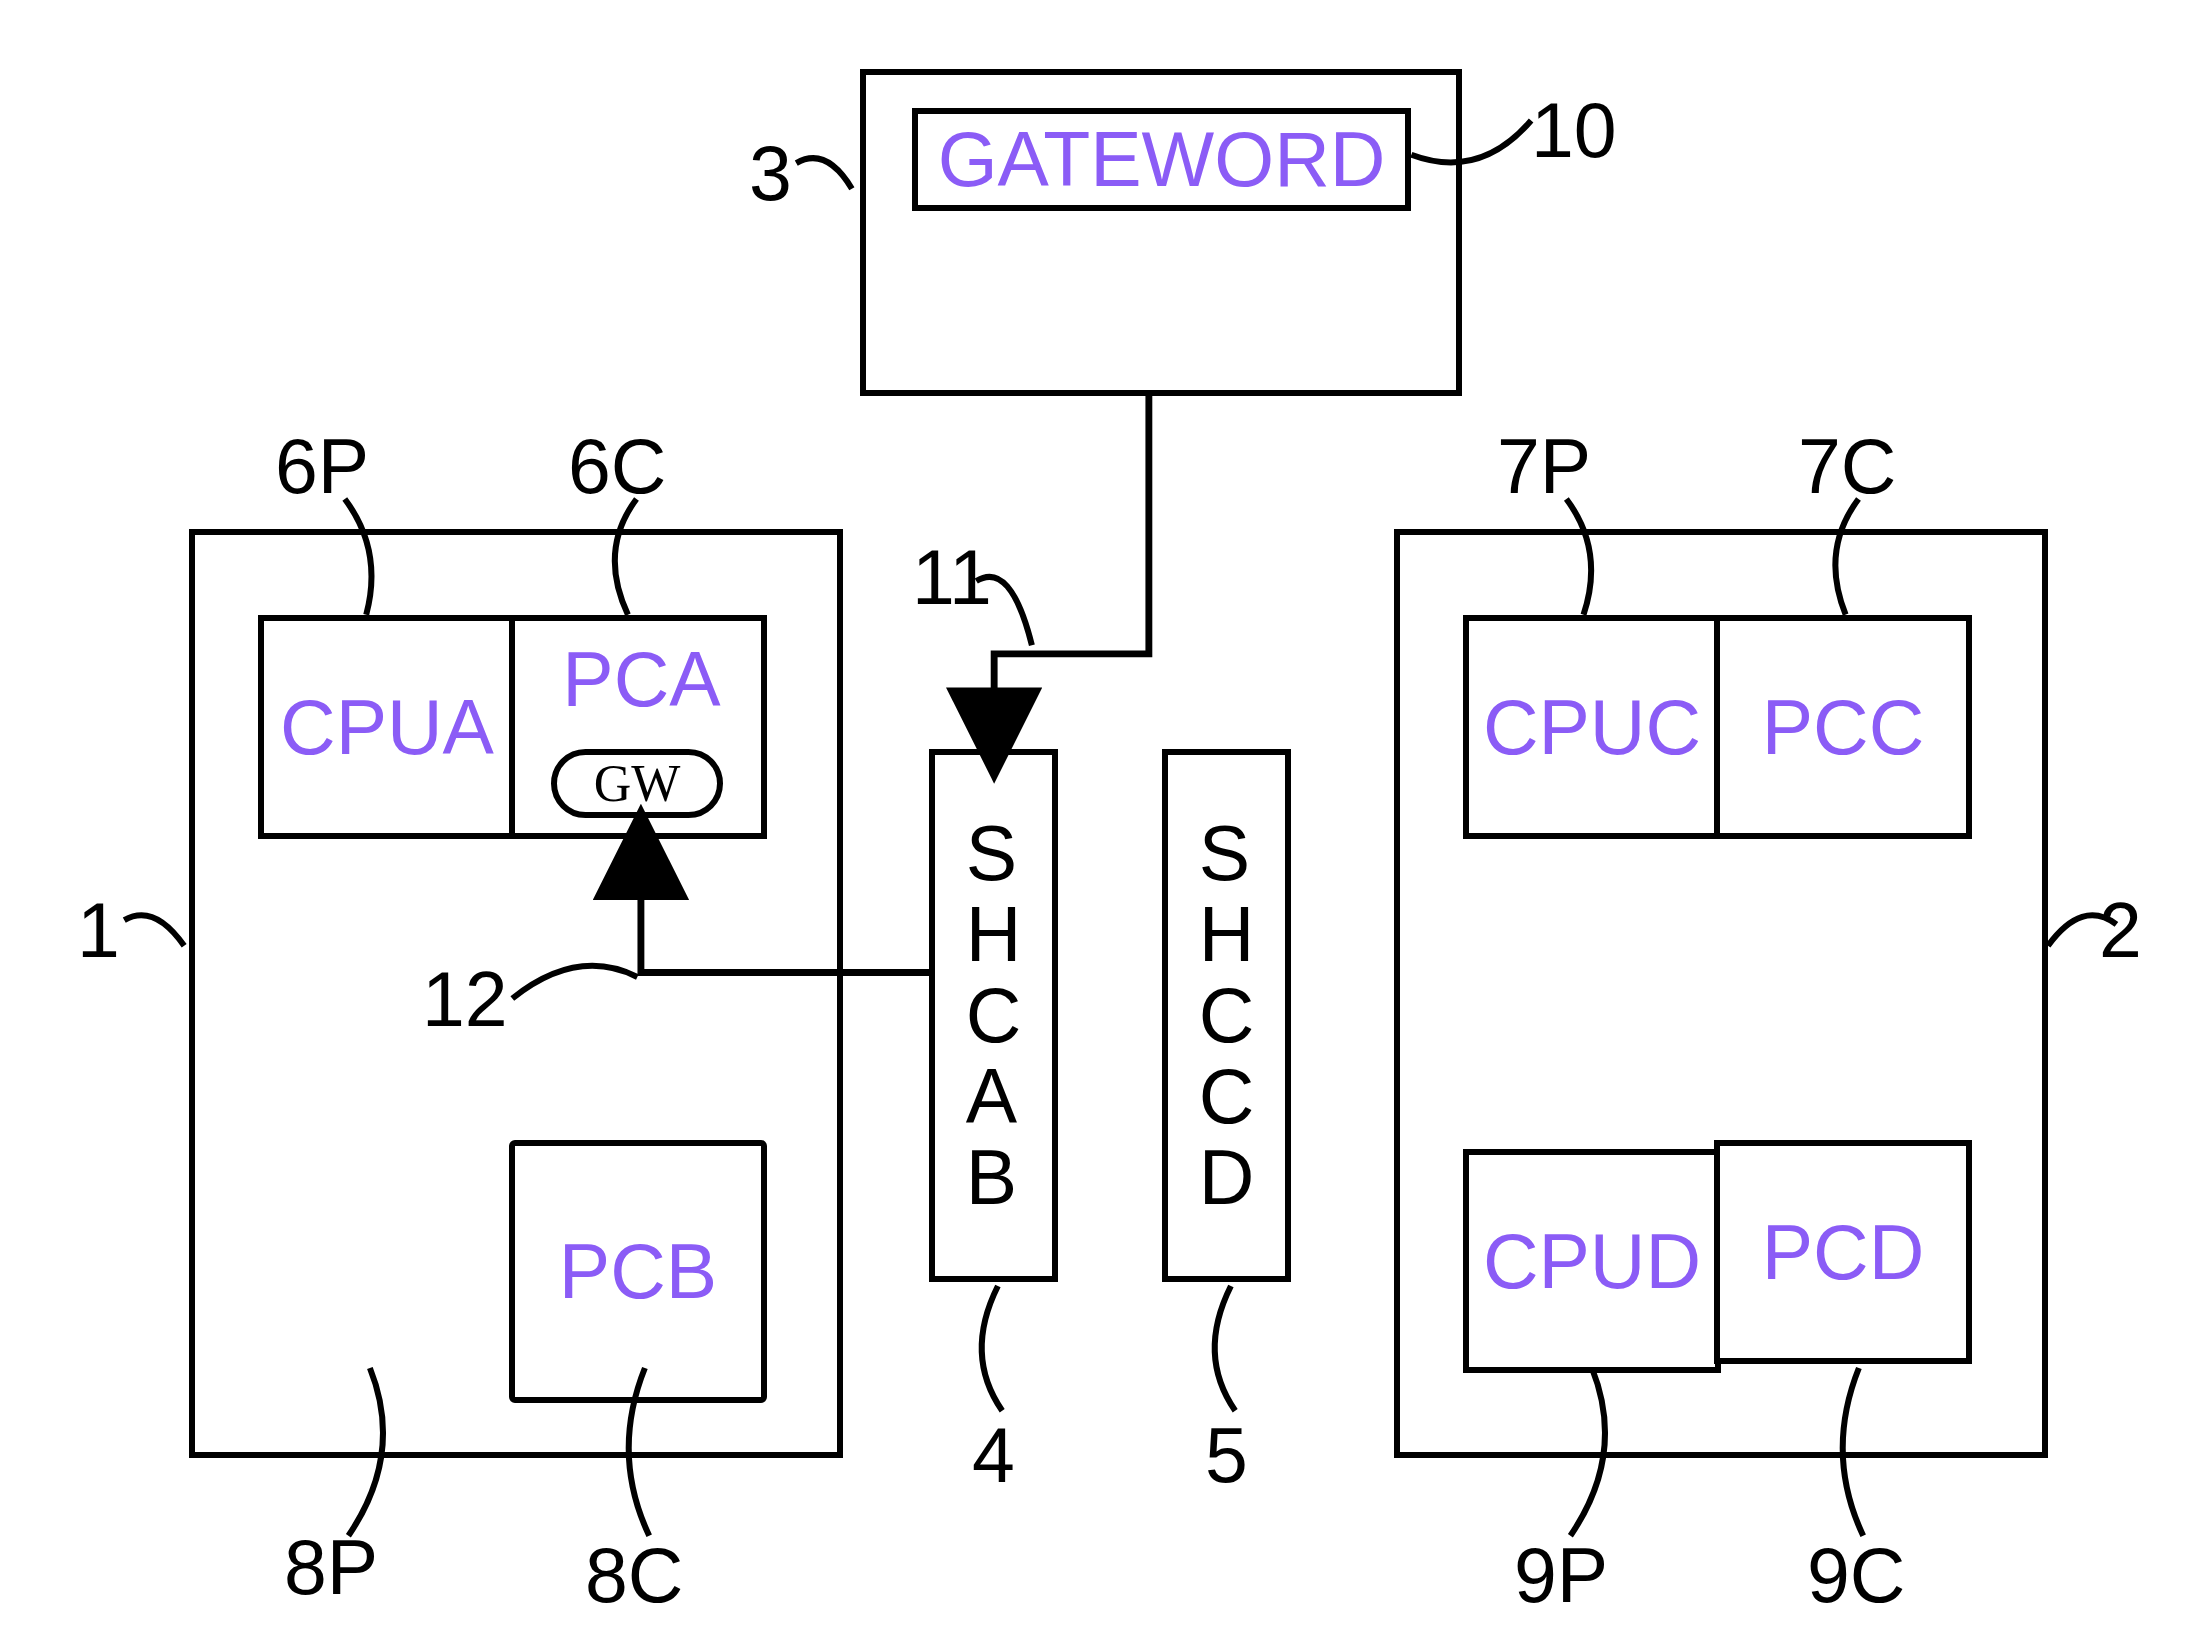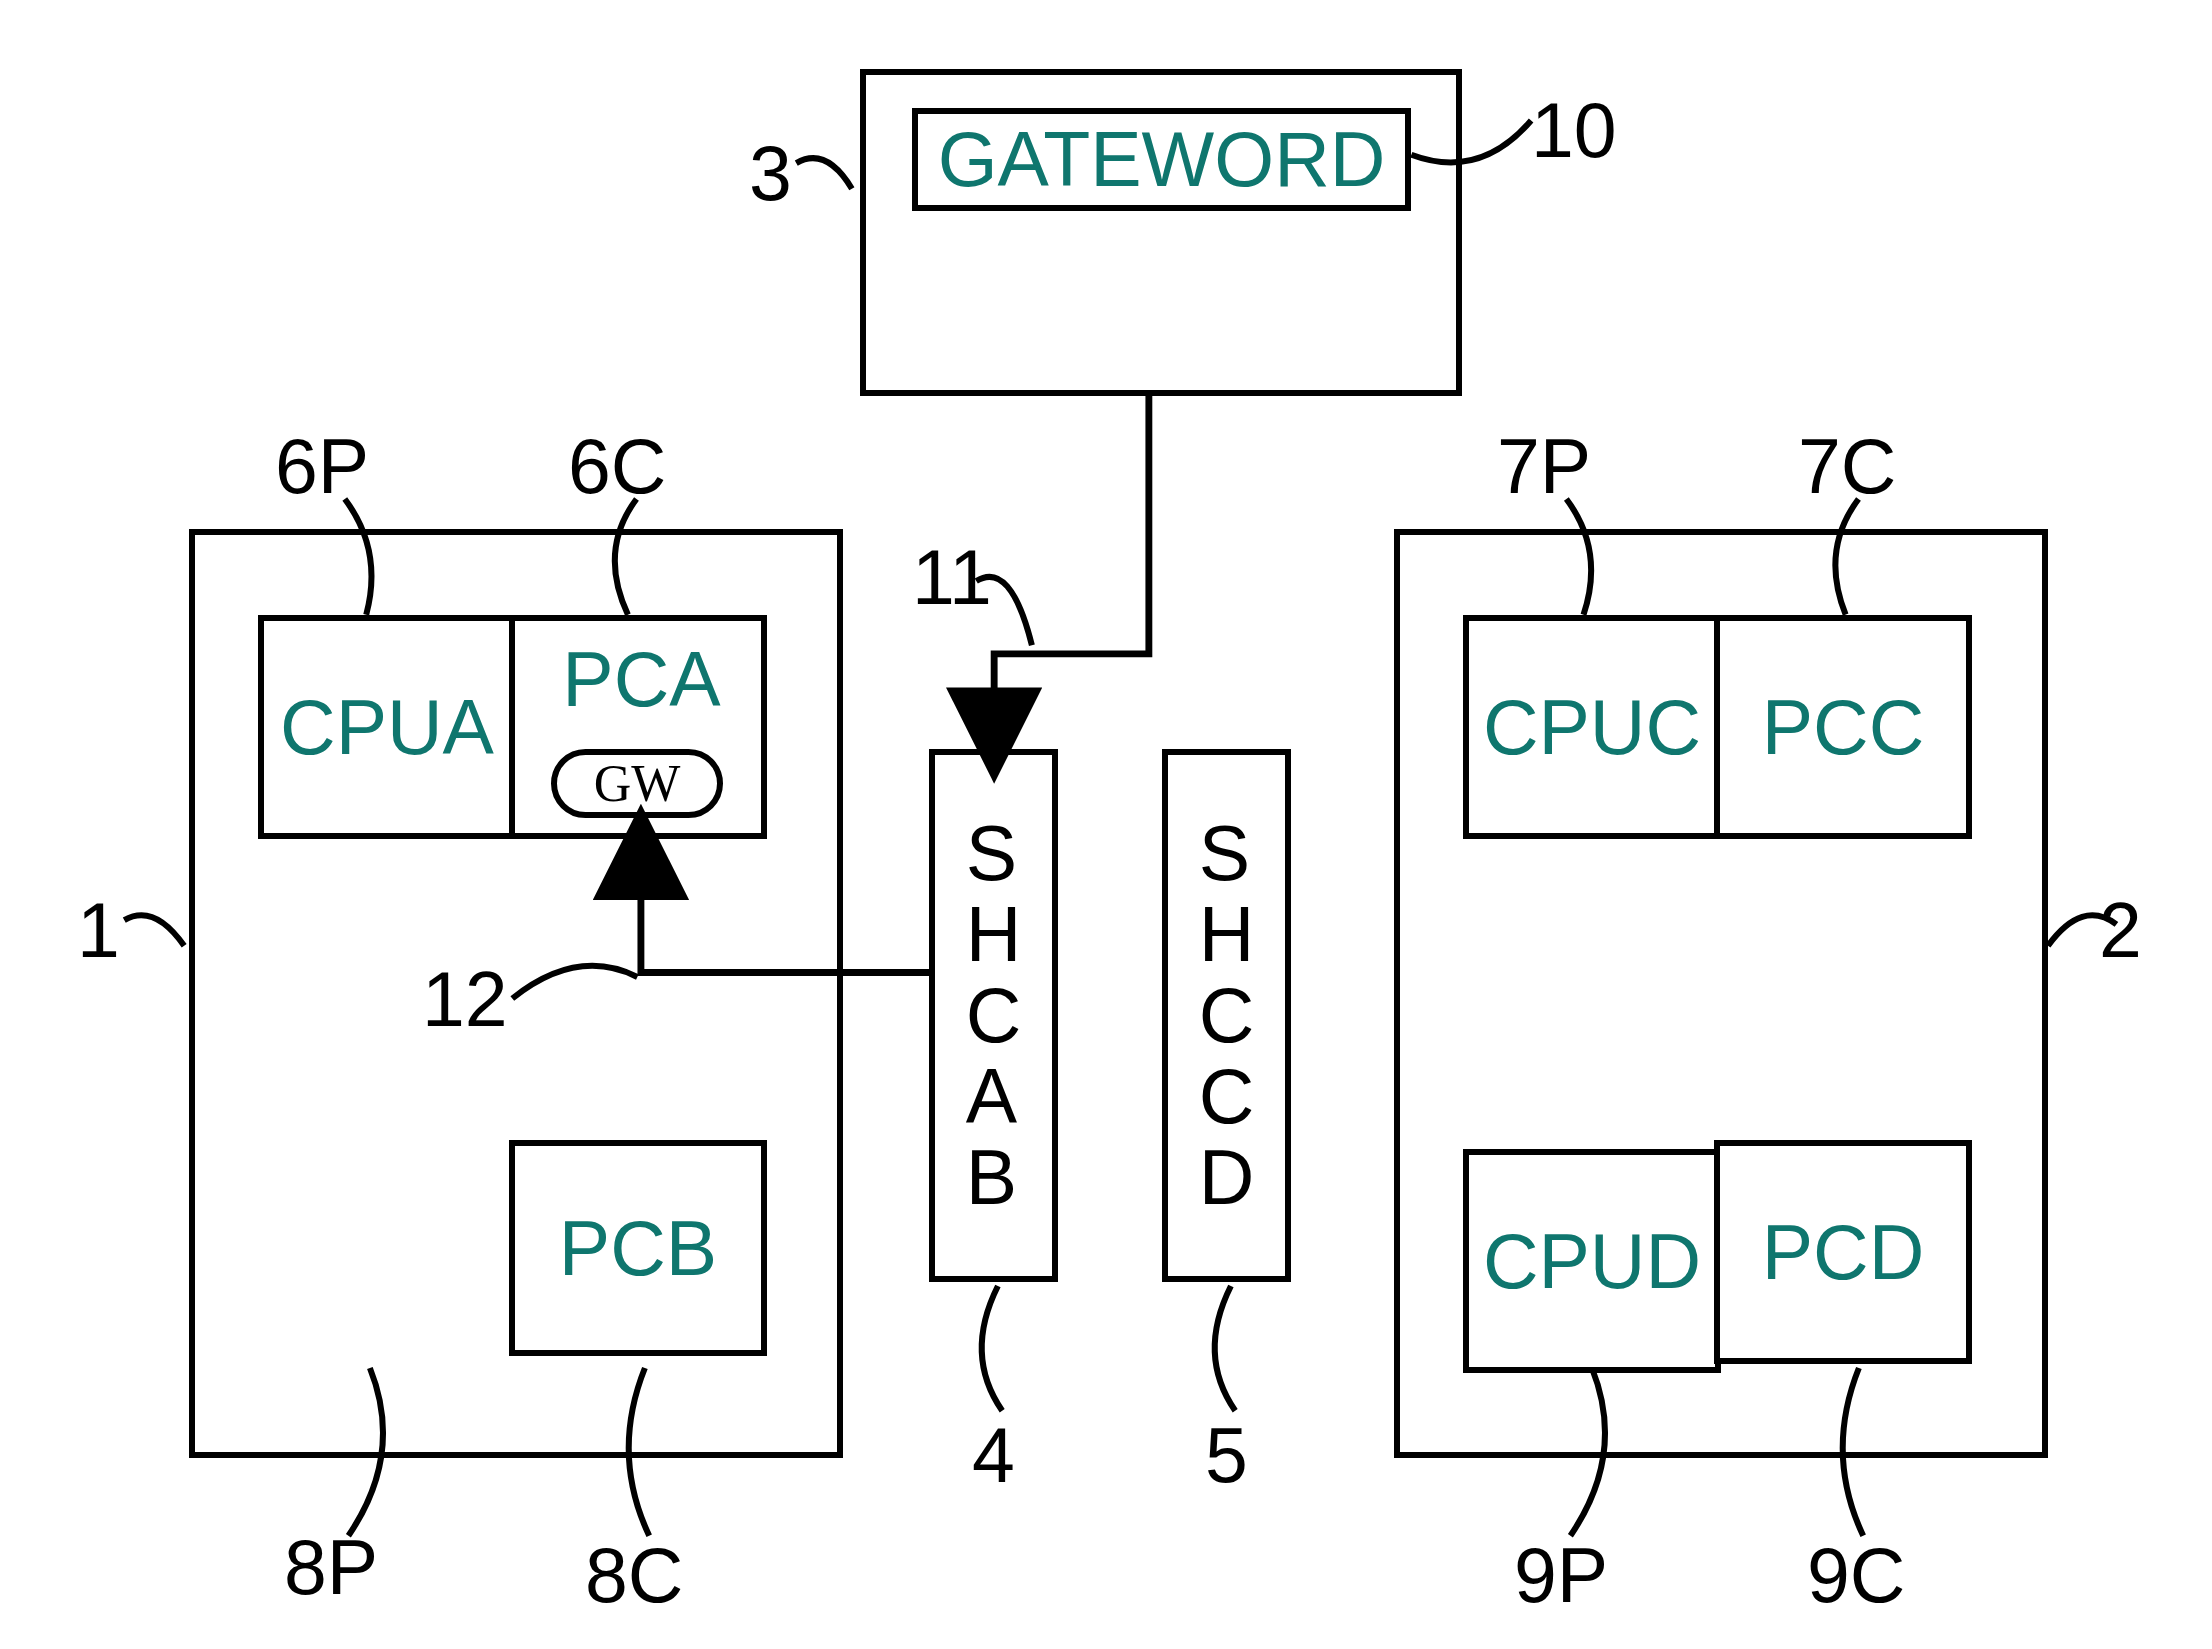--- a/index.html
+++ b/index.html
@@ -25,21 +25,21 @@
     position: absolute;
     font-size: 77px;
     color: #000;
     white-space: nowrap;
   }
   .ctext {
     display: flex;
     align-items: center;
     justify-content: center;
     font-size: 77px;
-    color: #0f766e;
+    color: #8b5cf6;
     text-align: center;
   }
   .vtext {
     display: flex;
     flex-direction: column;
     align-items: center;
     justify-content: center;
     font-size: 77px;
     color: #000;
     line-height: 1.05;
@@ -88,21 +88,21 @@
   </div>
   <div class="box" style="left:509px; top:615px; width:258px; height:224px;padding-left:7px;">
     <div class="ctext" style="width:100%; height:55%;">
       <span>PCA</span>
     </div>
   </div>
   <div class="pill" style="left:551px; top:749px; width:172px; height:69px;">
     <span>GW</span>
   </div>
 
-  <div class="box ctext" style="left:509px; top:1140px; width:258px; height:216px;">
+  <div class="box ctext" style="left:509px; top:1140px; width:258px; height:263px;border-radius:6px;">
     <span>PCB</span>
   </div>
 
   <span class="label" style="left:77px; top:886px;">1</span>
   <svg class="lead" style="left:120px; top:903px; width:77px; height:77px;" viewBox="0 0 90 90" width="77" height="77">
     <path d="M5 20 Q 40 0 75 50" stroke="#000" stroke-width="7" fill="none"></path>
   </svg>
 
   <span class="label" style="left:275px; top:422px;">6P</span>
   <svg class="lead" style="left:336px; top:499px; width:69px; height:120px;" viewBox="0 0 80 140" width="69" height="120">

